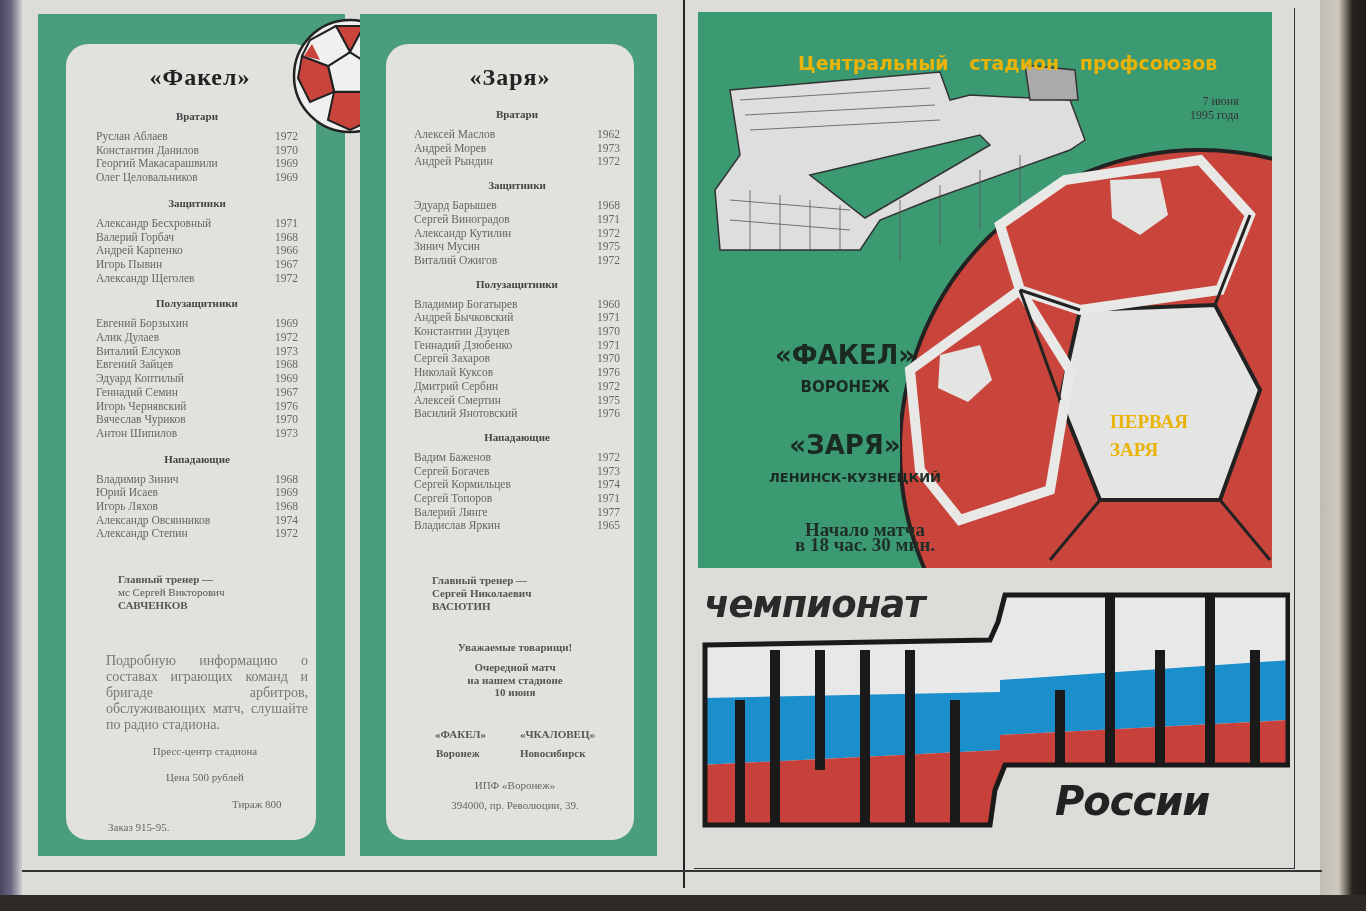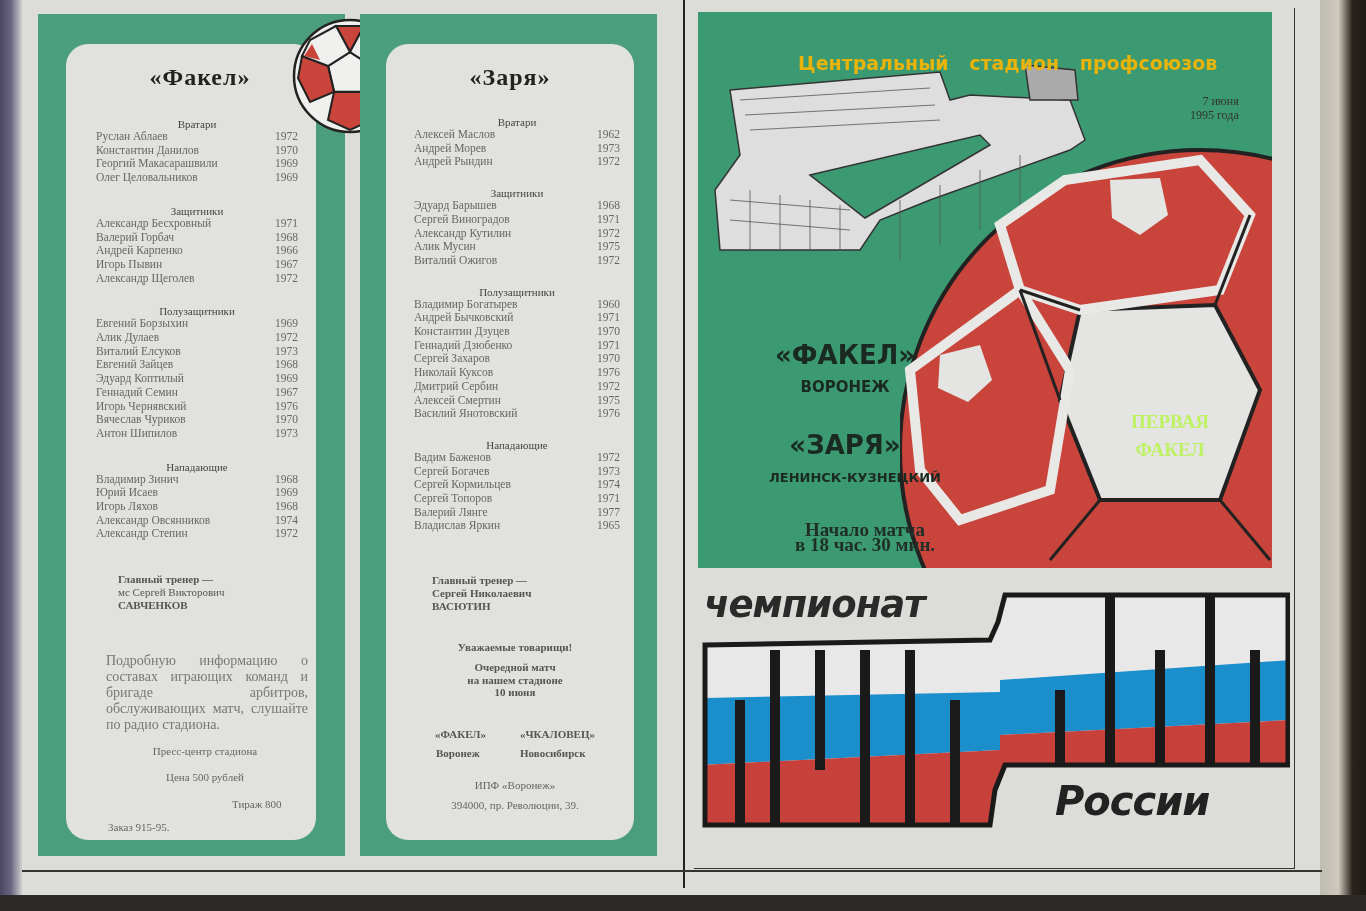--- a/index.html
+++ b/index.html
@@ -12,36 +12,36 @@
   .bottom-strip{position:absolute;left:0;top:895px;width:1366px;height:16px;background:#2e2a28;}
 
   .panel{position:absolute;background:#4a9e7e;}
   .panel .inner{position:absolute;background:#e1e1dd;border-radius:22px;}
   #p1{left:38px;top:14px;width:307px;height:842px;}
   #p1 .inner{left:28px;top:30px;width:250px;height:796px;}
   #p2{left:360px;top:14px;width:297px;height:842px;}
   #p2 .inner{left:26px;top:30px;width:248px;height:796px;}
 
   .team-title{position:absolute;font-weight:bold;font-size:24px;color:#222;text-align:center;letter-spacing:1px;}
-  .sec-head{position:absolute;font-size:11px;color:#444;font-weight:normal;text-align:center;margin-top:8px;}
+  .sec-head{position:absolute;font-size:11px;color:#444;font-weight:bold;text-align:center;}
   .plist{position:absolute;font-size:11.5px;color:#666;line-height:13.7px;}
   .prow{display:flex;justify-content:space-between;}
   .coach{position:absolute;font-size:11px;color:#555;font-weight:bold;line-height:13px;}
   .para{position:absolute;font-size:14px;color:#777;line-height:16px;text-align:justify;}
   .ctr{position:absolute;font-size:11px;color:#666;text-align:center;}
 
   .ball-small{position:absolute;left:290px;top:16px;width:120px;height:120px;}
 
   
   .cover-green{position:absolute;left:698px;top:12px;width:574px;height:556px;background:#3c9a72;}
   .cover-title{position:absolute;left:798px;top:40px;font-family:"DejaVu Sans",sans-serif;font-weight:bold;font-size:19px;color:#eab308;word-spacing:14px;margin-top:12px;}
   .date{position:absolute;left:1190px;top:94px;font-size:12px;color:#333;text-align:right;line-height:14px;}
   .cov-team{position:absolute;font-family:"DejaVu Sans",sans-serif;font-weight:bold;color:#1a2a22;text-align:center;}
   .cov-kick{position:absolute;left:770px;top:522px;width:190px;font-size:19px;color:#1f2f28;text-align:center;line-height:15px;font-weight:bold;}
-  .liga{position:absolute;left:1110px;top:408px;width:120px;font-size:19px;font-weight:bold;color:#bef264;text-align:center;line-height:28px;}
+  .liga{position:absolute;left:1110px;top:408px;width:120px;font-size:19px;font-weight:bold;color:#eab308;line-height:28px;}
 
   .champ{position:absolute;left:704px;top:583px;font-family:"DejaVu Sans",sans-serif;font-style:italic;font-weight:bold;font-size:37px;color:#2a2a2a;letter-spacing:-1px;}
   .russia{position:absolute;left:1055px;top:778px;font-family:"DejaVu Sans",sans-serif;font-style:italic;font-weight:bold;font-size:40px;color:#222;letter-spacing:-1px;}
   .cover-frame{position:absolute;left:694px;top:8px;width:600px;height:860px;border:1.5px solid #333;border-left:none;border-top:none;}
 </style>
 </head>
 <body>
 
 <div class="left-edge"></div>
 <div class="sheet"></div>
@@ -210,21 +210,21 @@
       </div>
       <div class="prow">
         <span>Сергей Виноградов</span>
         <span>1971</span>
       </div>
       <div class="prow">
         <span>Александр Кутилин</span>
         <span>1972</span>
       </div>
       <div class="prow">
-        <span>Алик Мусин</span>
+        <span>Зинич Мусин</span>
         <span>1975</span>
       </div>
       <div class="prow">
         <span>Виталий Ожигов</span>
         <span>1972</span>
       </div>
     </div>
     <div class="sec-head" style="left: 414px; top: 277.6px; width: 206px;">Полузащитники</div>
     <div class="plist" style="left: 414px; top: 297.6px; width: 206px;">
       <div class="prow">
@@ -368,21 +368,21 @@
 <div class="cov-team" style="left:760px;top:340px;width:170px;font-size:26px;">«ФАКЕЛ»</div>
 <div class="cov-team" style="left:760px;top:378px;width:170px;font-size:15px;">ВОРОНЕЖ</div>
 <div class="cov-team" style="left:760px;top:430px;width:170px;font-size:26px;">«ЗАРЯ»</div>
 <div class="cov-team" style="left:740px;top:470px;width:230px;font-size:13px;">ЛЕНИНСК-КУЗНЕЦКИЙ</div>
 <div class="cov-kick">
   <div>Начало матча</div>
   <div>в 18 час. 30 мин.</div>
 </div>
 <div class="liga">
   <div>ПЕРВАЯ</div>
-  <div>ФАКЕЛ</div>
+  <div>ЗАРЯ</div>
 </div>
 
 <div class="champ">чемпионат</div>
 
 <svg style="position:absolute;left:700px;top:590px;" width="590" height="240" viewBox="0 0 590 240">
   <title>футбол</title>
   <defs>
     <clipPath id="lc">
       <path d="M5,55 L290,50 L298,32 L305,5 L588,5 L588,175 L305,175 L295,200 L290,235 L5,235 Z"></path>
     </clipPath>

